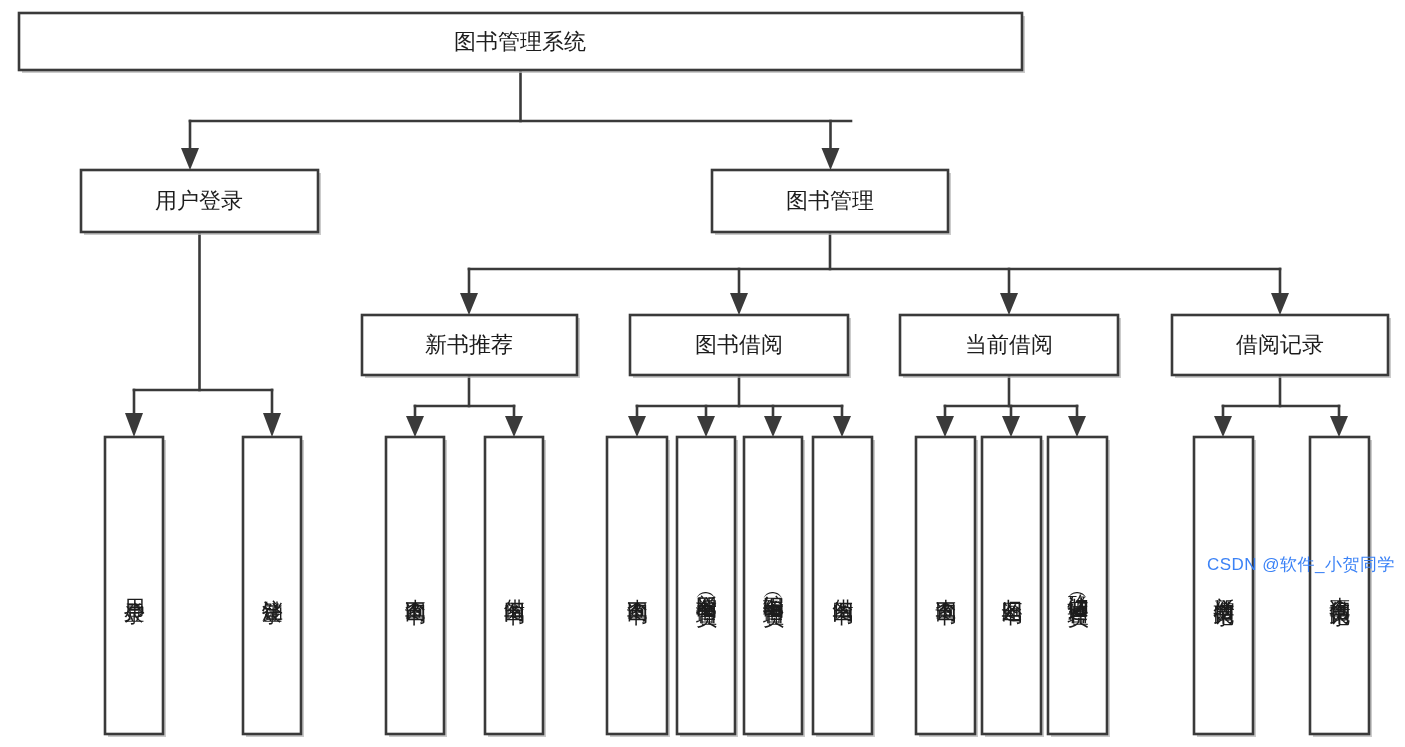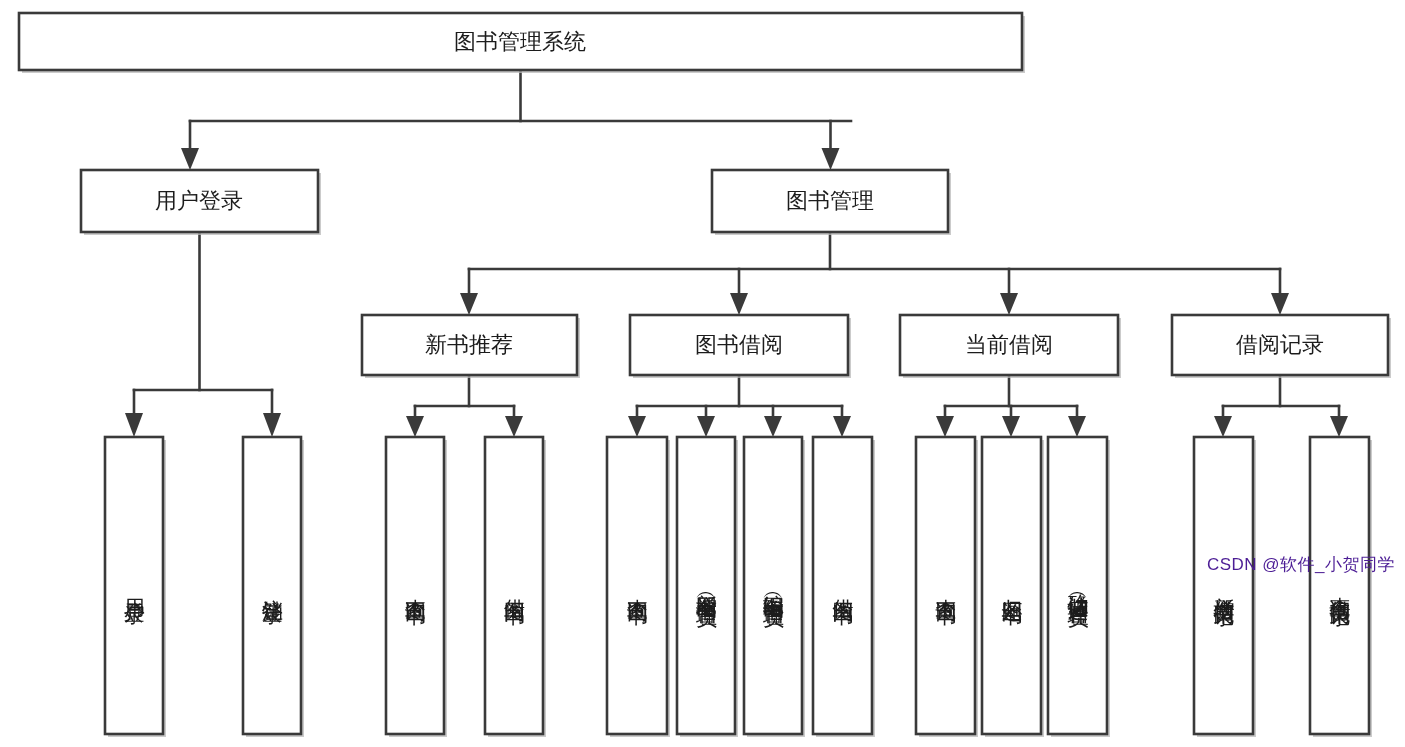--- a/index.html
+++ b/index.html
@@ -68,21 +68,21 @@
     letter-spacing: 2px;
     color: #1c1c1c;
     white-space: nowrap;
   }
   .watermark {
     position: absolute;
     right: 10px;
     bottom: 6px;
     font-family: "Liberation Sans", "DejaVu Sans", sans-serif;
     font-size: 17px;
-    color: #4c1d95;
+    color: #3b82f6;
     letter-spacing: 0.5px;
     user-select: none;
   }
 </style>
 </head>
 <body>
 
 <div id="diagram-root">
 
   <svg class="diagram-canvas" viewBox="0 0 1405 747">

